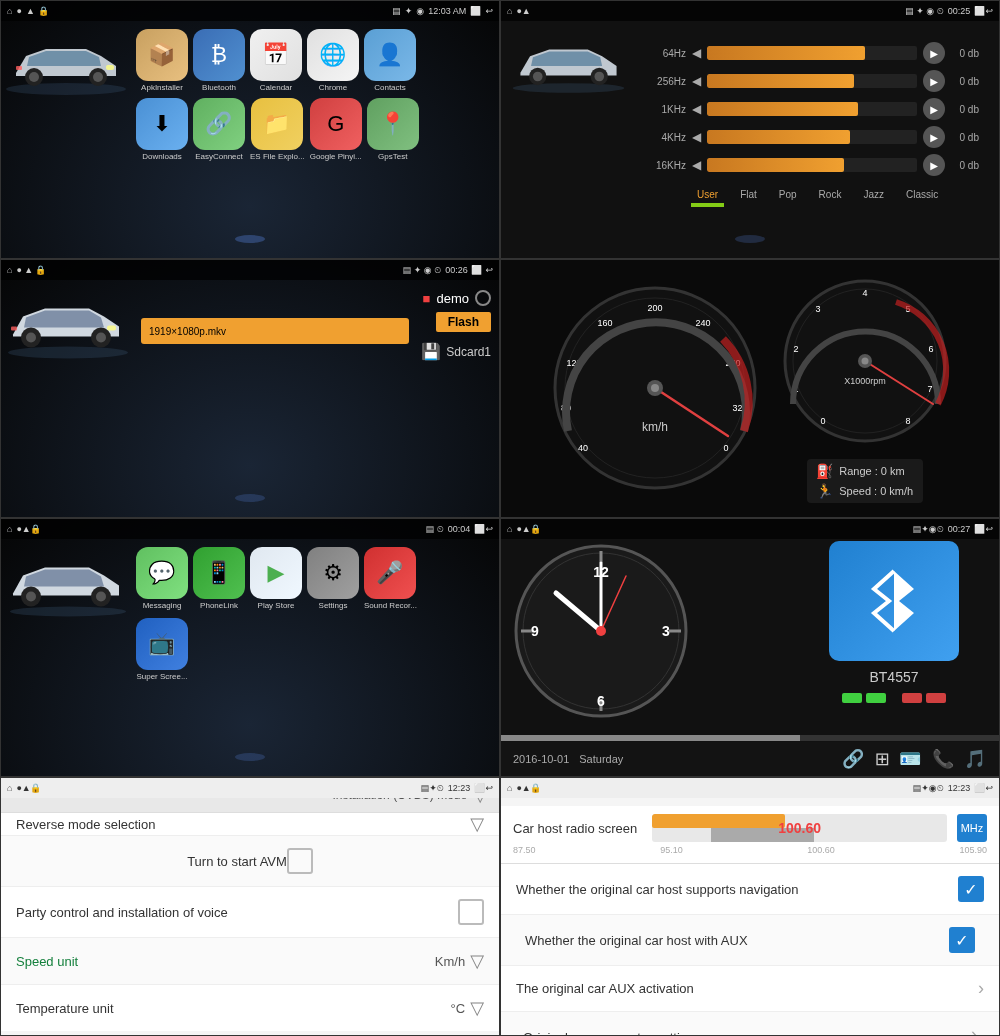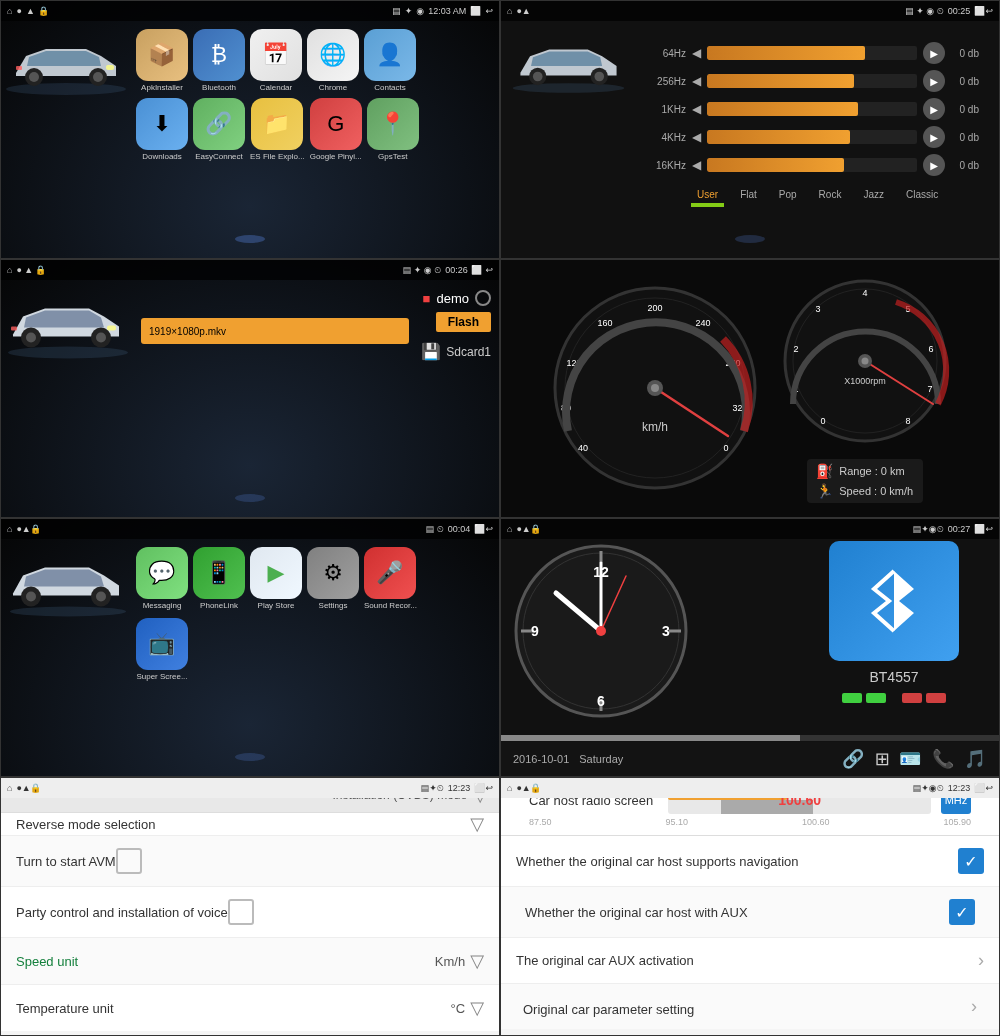--- a/index.html
+++ b/index.html
@@ -498,25 +498,25 @@
       <span style="font-size:18px; color:#888; margin-left:6px;">▽</span>
     </div>
 
     <div style="background:#fff; border-bottom:1px solid #eee; padding:0 15px; display:flex; justify-content:space-between; align-items:center;">
       <span style="font-size:13px; color:#333;">Reverse mode selection</span>
       <div style="display:flex; align-items:center; gap:5px;">
         <span style="font-size:13px; color:#555;"></span>
         <span style="font-size:18px; color:#888;">▽</span>
       </div>
     </div>
-    <div style="background:#fafafa; border-bottom:1px solid #eee; padding:12px 15px; display:flex; justify-content:flex-start; align-items:center;">
+    <div style="background:#fafafa; border-bottom:1px solid #eee; padding:12px 15px; display:flex; justify-content:center; align-items:center;">
       <span style="font-size:13px; color:#333;">Turn to start AVM</span>
       <div style="width:26px; height:26px; border:2px solid #bbb; border-radius:3px;"></div>
     </div>
-    <div style="background:#fff; border-bottom:1px solid #eee; padding:12px 15px; display:flex; align-items:center;">
+    <div style="background:#fff; border-bottom:1px solid #eee; padding:12px 15px; display:flex; justify-content:space-between; align-items:center;">
       <span style="font-size:13px; color:#333;">Party control and installation of voice</span>
       <div style="width:26px; height:26px; border:2px solid #bbb; border-radius:3px;"></div>
     </div>
     <div style="background:#fafafa; border-bottom:1px solid #eee; padding:12px 15px; display:flex; justify-content:space-between; align-items:center;">
       <span style="font-size:13px; color:#15803d;">Speed unit</span>
       <div style="display:flex; align-items:center; gap:5px;">
         <span style="font-size:13px; color:#555;">Km/h</span>
         <span style="font-size:18px; color:#888;">▽</span>
       </div>
     </div>
@@ -535,21 +535,21 @@
         <span style="color:#333;">⌂</span>
           <span style="color:#333;">●▲🔒</span>
       </div>
       <div class="status-right">
         <span style="color:#333;">▤✦◉⏲</span>
         <span style="color:#333;">12:23</span>
         <span style="color:#333;">⬜↩</span>
       </div>
     </div>
 
-    <div style="background:#fff; padding:8px 28px; border-bottom:1px solid #ddd;">
+    <div style="background:#fff; padding:8px 12px; border-bottom:1px solid #ddd;margin-top:28px;">
       <div style="display:flex; align-items:center; gap:10px;">
         <span style="font-size:13px; color:#333;">Car host radio screen</span>
         <div style="flex:1; position:relative; height:28px; background:#e8e8e8; border-radius:3px; overflow:hidden; margin-left:5px;">
           <div style="position:absolute; top:0; left:0; width:45%; height:50%; background:#f0a030; border-radius:2px;"></div>
           <div style="position:absolute; bottom:0; left:20%; width:35%; height:50%; background:#aaa;"></div>
           <div style="position:absolute; top:50%; left:50%; transform:translate(-50%,-50%); font-size:14px; font-weight:bold; color:#f04040;">100.60</div>
         </div>
         <div style="width:30px; height:28px; border-radius:3px; background:#2080d0; display:flex; align-items:center; justify-content:center; color:#fff; font-size:11px;">MHz</div>
       </div>
       <div style="display:flex; justify-content:space-between; font-size:9px; color:#aaa; margin-top:3px;">

